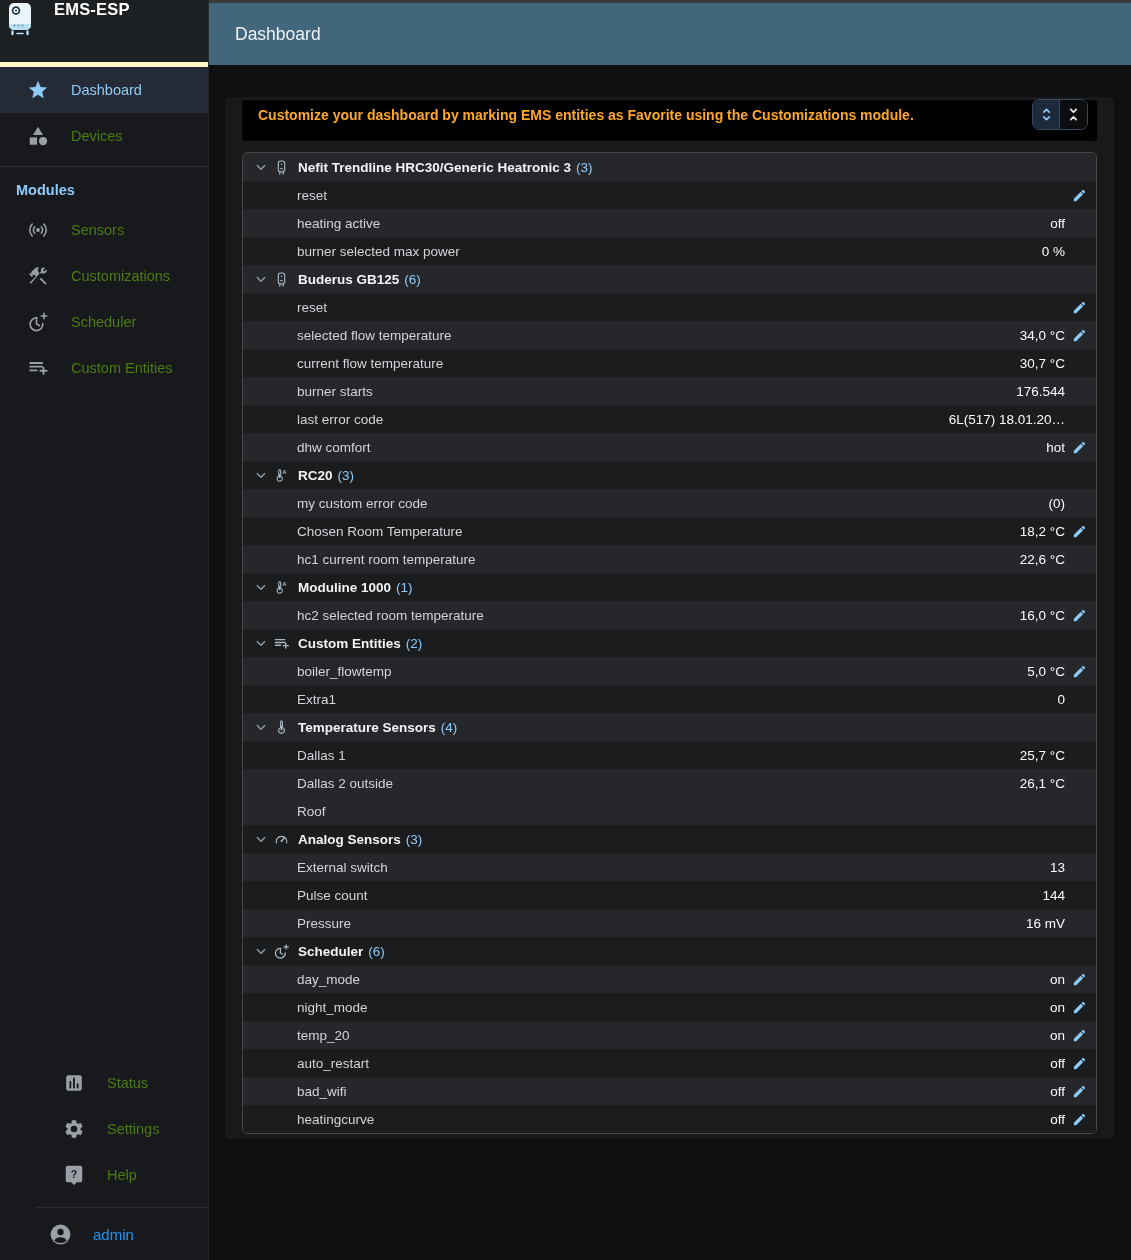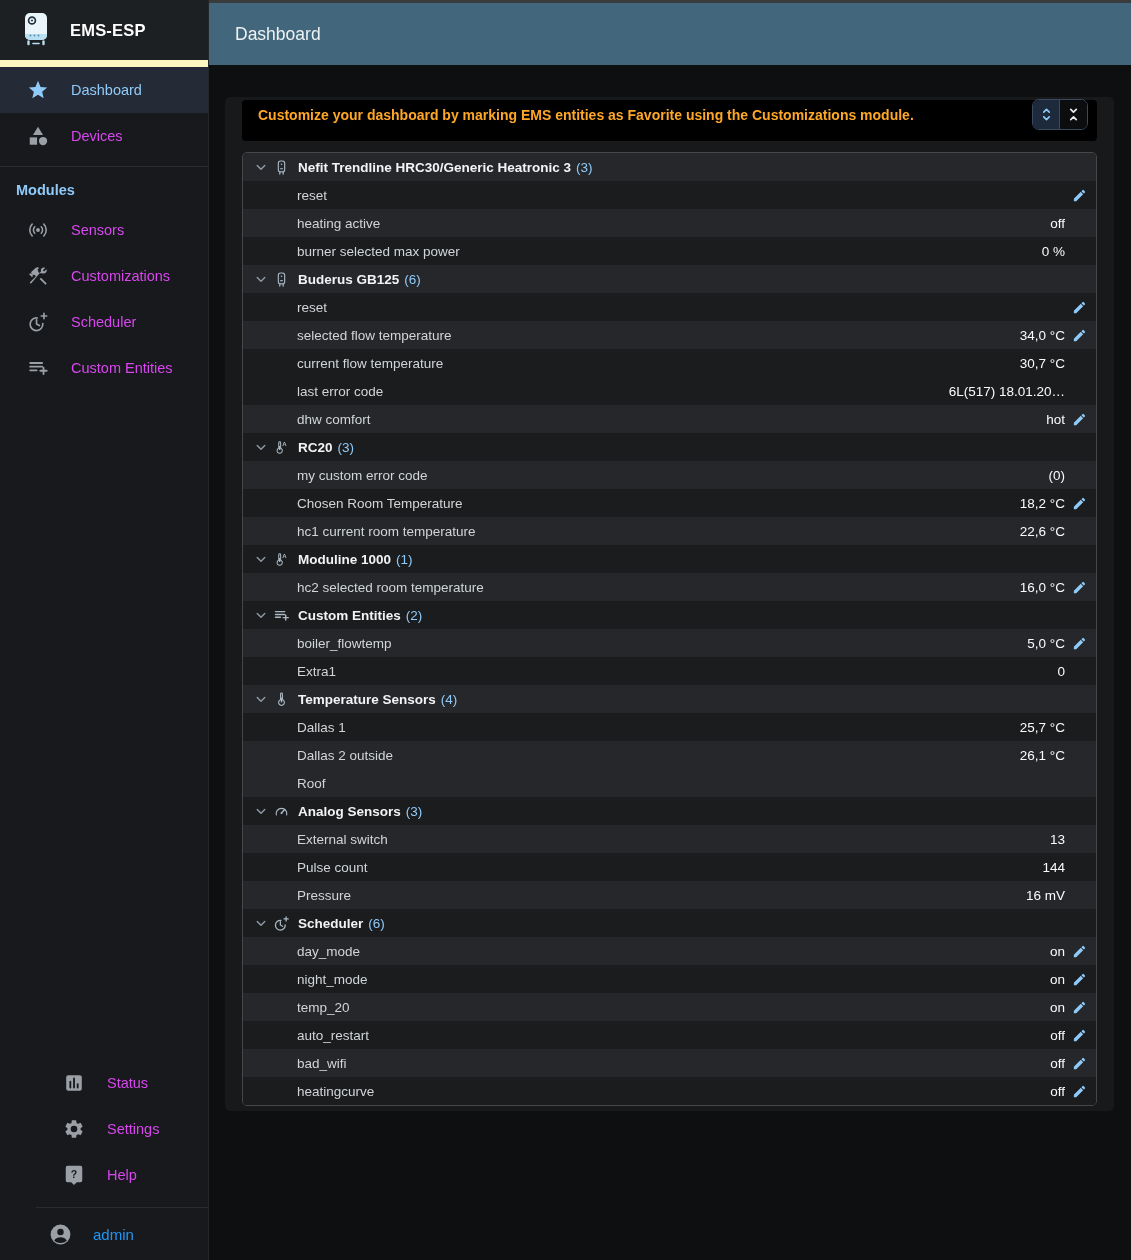--- a/index.html
+++ b/index.html
@@ -15,33 +15,33 @@
   
   .sidebar {
     width:209px; min-width:209px; height:100%;
     background:#17191c;
     border-right:1px solid #252729;
     display:flex; flex-direction:column;
   }
   .sidebar-header {
     height:67px; min-height:67px;
     background:#1d2023;
-    border-bottom:7px solid #fef9c3;
-    display:flex; align-items:center;
-    padding-left:16px;
+    border-bottom:5px solid #fef9c3;
+    display:flex; align-items:flex-start;
+    padding-left:0;
   }
   .logo { width:40px; height:40px; }
   .app-title { color:#ffffff; font-size:16.5px; font-weight:bold; margin-left:14px; letter-spacing:.2px; }
 
   .nav-item {
     height:46px; display:flex; align-items:center;
     padding-left:27px; cursor:pointer;
   }
   .nav-icon { width:22px; height:22px; color:#9aa0a6; margin-right:22px; flex:none; }
-  .nav-label { font-size:14.5px; color:#d946ef; }
+  .nav-label { font-size:14.5px; color:#4d7c0f; }
   .nav-item.active { background:#242b36; }
   .nav-item.active .nav-icon { color:#90caf9; }
   .nav-item.active .nav-label { color:#90caf9; }
 
   .nav-divider { border-top:1px solid #2a2c2f; margin-top:7px; }
   .modules-label {
     color:#90caf9; font-weight:bold; font-size:14.5px;
     padding:15px 0 9px 16px;
   }
   .sidebar-bottom { margin-top:auto;margin-left:36px; }
@@ -330,20 +330,26 @@
                 <path d="M3 17.25V21h3.75L17.81 9.94l-3.75-3.75L3 17.25zM20.71 7.04c.39-.39.39-1.02 0-1.41l-2.34-2.34a.996.996 0 0 0-1.41 0l-1.83 1.83 3.75 3.75 1.83-1.83z"></path>
               </svg>
             </span>
           </div>
           <div class="row leaf-row dark">
             <span class="leaf-name">current flow temperature</span>
             <span class="spacer"></span>
             <span class="leaf-value">30,7 °C</span>
             <span class="pencil-slot" style="cursor: default;"></span>
           </div>
+          <div class="row leaf-row light">
+            <span class="leaf-name">burner starts</span>
+            <span class="spacer"></span>
+            <span class="leaf-value">176.544</span>
+            <span class="pencil-slot" style="cursor: default;"></span>
+          </div>
           <div class="row leaf-row dark">
             <span class="leaf-name">last error code</span>
             <span class="spacer"></span>
             <span class="leaf-value">6L(517) 18.01.20…</span>
             <span class="pencil-slot" style="cursor: default;"></span>
           </div>
           <div class="row leaf-row light">
             <span class="leaf-name">dhw comfort</span>
             <span class="spacer"></span>
             <span class="leaf-value">hot</span>

